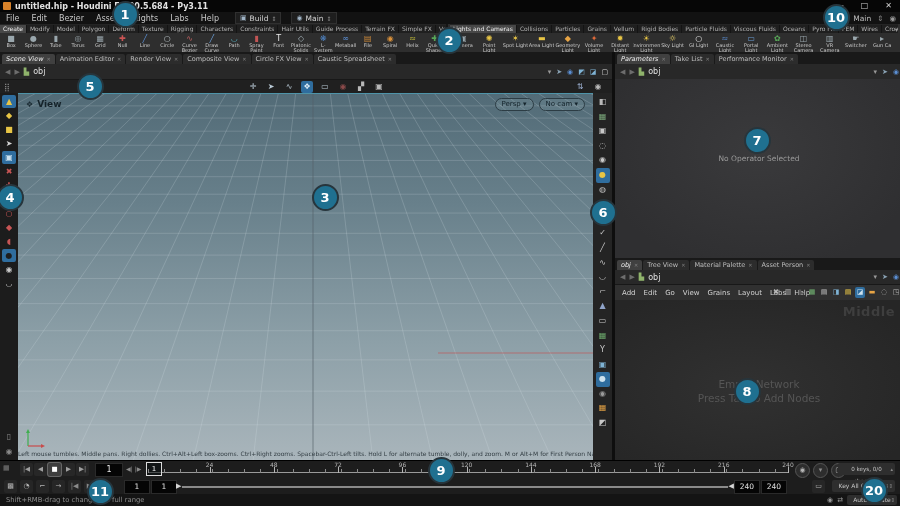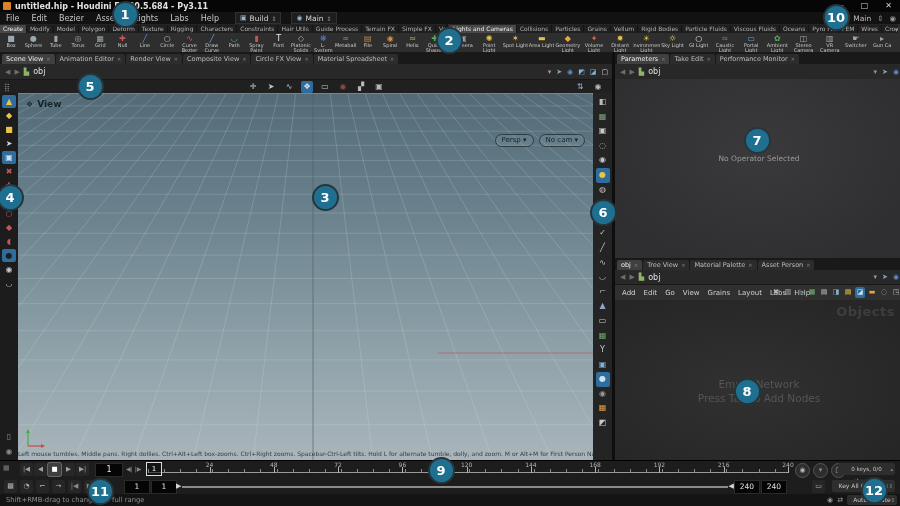--- a/index.html
+++ b/index.html
@@ -30,21 +30,21 @@
   .set2 .tool{width:26.2px;}
   .tool .g{font-size:8px;line-height:9px;}
   .tool .l{font-size:5px;line-height:5px;color:#c9c9c9;text-align:center;max-height:10px;overflow:hidden;}
   .shelfdiv{position:absolute;left:446px;top:0;width:2px;height:28px;background:#161616;}
   .shelf-ovr{position:absolute;right:2px;top:2px;font-size:6px;color:#999;}
   
   .pane{position:absolute;background:#2b2b2b;}
   .panetabs{display:flex;align-items:flex-end;height:12px;background:#191919;padding-left:2px;position:relative;}
   .ptab{display:flex;align-items:center;gap:3px;background:#2c2c2c;color:#bdbdbd;font-size:6.5px;line-height:10px;
         padding:0 4px;margin-right:1px;border-radius:2px 2px 0 0;white-space:nowrap;overflow:hidden;}
-  .ptab.active{background:#404040;color:#efefef;}
+  .ptab.active{background:#404040;color:#efefef;font-style:italic;}
   .ptab .x{color:#7f7f7f;font-size:5px;}
   .pathbar{height:15px;background:#282828;border-bottom:1px solid #181818;display:flex;align-items:center;gap:4px;
            padding:0 5px;font-size:8px;position:relative;}
   .navarr{color:#6d6d6d;font-size:7px;}
   .nodeglyph{font-size:7px;color:#8fb36b;}
   .pathtxt{color:#e0e0e0;}
   .pathbar .rt{position:absolute;right:4px;display:flex;gap:5px;align-items:center;font-size:7px;}
   
   #scene-pane{left:0;top:52px;width:612px;height:408px;}
   .vptoolbar{height:14px;background:#202020;border-bottom:1px solid #000;display:flex;align-items:center;position:relative;}
@@ -60,21 +60,21 @@
   .vtool .bottom{position:absolute;bottom:2px;display:flex;flex-direction:column;gap:2px;align-items:center;}
   .vtool-r{width:19px;background:#242424;display:flex;flex-direction:column;align-items:center;padding-top:2px;gap:0px;}
   .vtool-r .ticon{width:14px;height:14.6px;font-size:8px;line-height:14px;text-align:center;border-radius:2px;flex:none;}
   .vtool-r .ticon.active{background:#2f6d9e;}
   #canvas{position:relative;flex:1;overflow:hidden;border-top:1px solid #4e93a8;
           background:linear-gradient(180deg,#526b77 0%,#68808b 30%,#8da0a8 68%,#a9b5bb 100%);}
   #vpgrid{position:absolute;left:0;top:0;}
   .viewlabel{position:absolute;left:8px;top:5px;display:flex;gap:4px;align-items:center;
              color:#15232a;font-weight:bold;font-size:9px;}
   .viewlabel .ic{font-size:8px;color:#1b2b33;}
-  .camctl{position:absolute;right:8px;top:4px;display:flex;gap:5px;margin-top:36px;}
+  .camctl{position:absolute;right:8px;top:4px;display:flex;gap:5px;}
   .pill{border:1px solid #2c3c44;border-radius:7px;background:rgba(150,175,185,.18);color:#14232b;
         font-size:7px;line-height:11px;padding:0 6px;white-space:nowrap;}
   .vphelp{position:absolute;left:0;right:0;bottom:3px;text-align:center;font-size:6px;color:#333e44;white-space:nowrap;}
   .gizmo{position:absolute;left:6px;bottom:10px;}
   
   #params-pane{left:612px;top:52px;width:288px;height:206px;background:#323234;border-left:3px solid #0e0e0e;}
   .params-body{position:absolute;left:0;right:0;top:27px;bottom:0;background:radial-gradient(ellipse at 50% 40%,#3a3a3c 0%,#2f2f31 80%);}
   .noop{position:absolute;left:0;right:0;top:42%;text-align:center;font-size:7.5px;color:#9a9a9a;}
   #network-pane{left:612px;top:258px;width:288px;height:202px;background:#2b2b2b;border-left:3px solid #0e0e0e;}
   .netmenus{height:15px;background:#303030;border-bottom:1px solid #181818;display:flex;align-items:center;gap:1px;
@@ -392,21 +392,21 @@
         </span>
         <span class="ptab">
           <span>Composite View</span>
           <span class="x">✕</span>
         </span>
         <span class="ptab">
           <span>Circle FX View</span>
           <span class="x">✕</span>
         </span>
         <span class="ptab">
-          <span>Material Spreadsheet</span>
+          <span>Caustic Spreadsheet</span>
           <span class="x">✕</span>
         </span>
       </div>
     <div class="pathbar">
       <span class="navarr">◀</span>
       <span class="navarr">▶</span>
       <span class="nodeglyph">▙</span>
       <span class="pathtxt">obj</span>
       <span class="rt">
 
@@ -549,21 +549,21 @@
   </div>
 
   <div class="pane" id="params-pane">
     <div class="panetabs">
 
     <span class="ptab active">
           <span>Parameters</span>
           <span class="x">✕</span>
         </span>
         <span class="ptab">
-          <span>Take Edit</span>
+          <span>Take List</span>
           <span class="x">✕</span>
         </span>
         <span class="ptab">
           <span>Performance Monitor</span>
           <span class="x">✕</span>
         </span>
       </div>
     <div class="pathbar">
       <span class="navarr">◀</span>
       <span class="navarr">▶</span>
@@ -634,21 +634,21 @@
           <span class="tbico" style="color: rgb(185, 185, 185);">▤</span>
           <span class="tbico" style="color: rgb(127, 179, 213);">◨</span>
           <span class="tbico" style="color: rgb(232, 197, 69);">▤</span>
           <span class="tbico active" style="color: rgb(205, 226, 238);">◪</span>
           <span class="tbico" style="color: rgb(232, 165, 69);">▬</span>
           <span class="tbico" style="color: rgb(185, 185, 185);">◌</span>
           <span class="tbico" style="color: rgb(185, 185, 185);">◳</span>
         </span>
     </div>
     <div class="netcanvas">
-      <div class="netcontext">Objects</div>
+      <div class="netcontext">Middle</div>
       <div class="netempty">
         <div>Empty Network</div>
         <div>Press Tab to Add Nodes</div>
       </div>
     </div>
   </div>
 
   <div id="playbar">
     <div class="prow prow1">
       <span style="position:absolute;left:3px;top:3px;font-size:7px;color:#777">▦</span>
@@ -786,14 +786,14 @@
     <div class="badge" style="left: 435.5px; top: 26.5px; background: rgb(31, 112, 144);">2</div>
     <div class="badge" style="left: 311.5px; top: 183.5px; background: rgb(31, 112, 144);">3</div>
     <div class="badge" style="left: -3.5px; top: 183.5px; background: rgb(31, 112, 144);">4</div>
     <div class="badge" style="left: 76.5px; top: 72.5px; background: rgb(31, 112, 144);">5</div>
     <div class="badge" style="left: 589.5px; top: 198.5px; background: rgb(31, 112, 144);">6</div>
     <div class="badge" style="left: 743.5px; top: 126.5px; background: rgb(31, 112, 144);">7</div>
     <div class="badge" style="left: 733.5px; top: 377.5px; background: rgb(31, 112, 144);">8</div>
     <div class="badge" style="left: 427.5px; top: 456.5px; background: rgb(31, 112, 144);">9</div>
     <div class="badge" style="left: 822.5px; top: 3.5px; background: rgb(31, 112, 144);">10</div>
     <div class="badge" style="left: 86.5px; top: 477.5px; background: rgb(31, 112, 144);">11</div>
-    <div class="badge" style="left: 860.5px; top: 476.5px; background: rgb(31, 112, 144);">12</div>
+    <div class="badge" style="left: 860.5px; top: 476.5px; background: rgb(31, 112, 144);">20</div>
   </div>
 
 </body></html>

